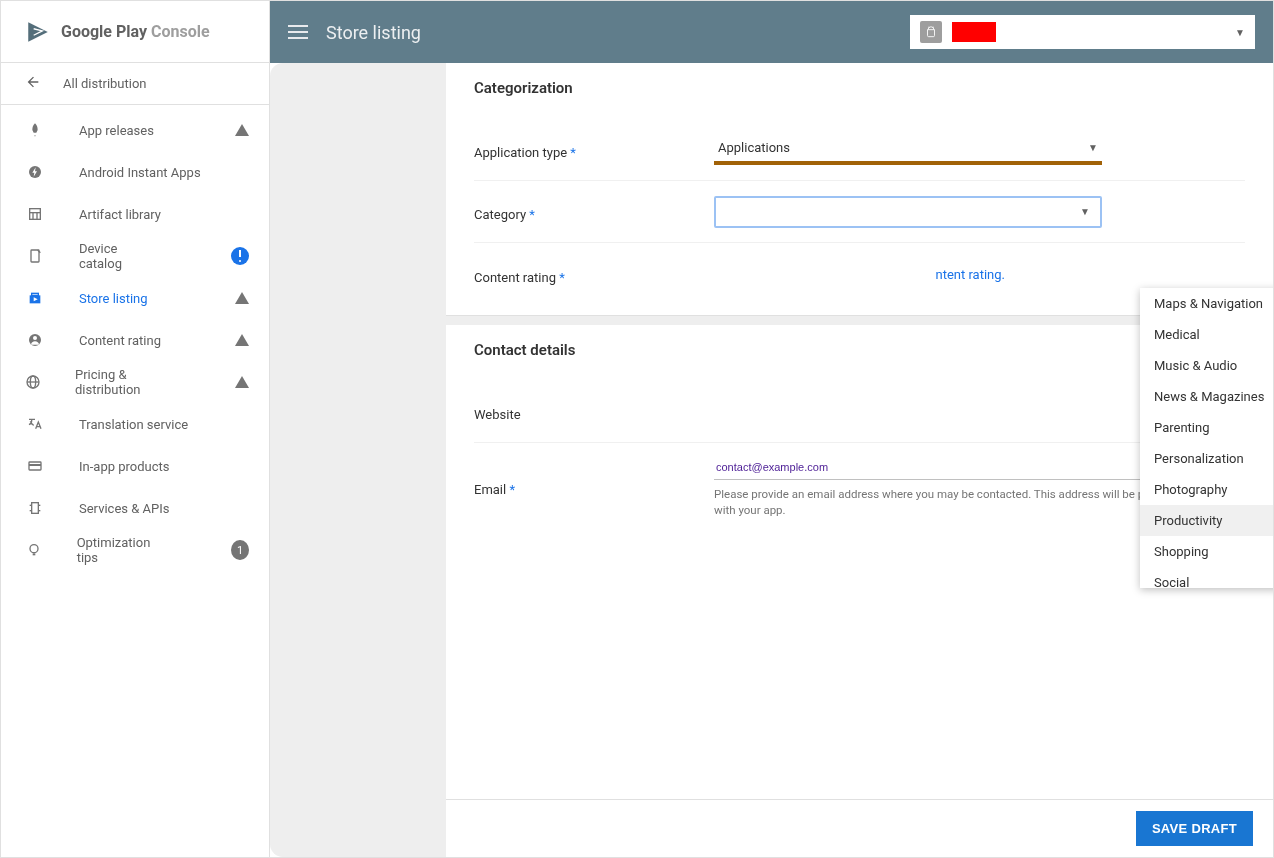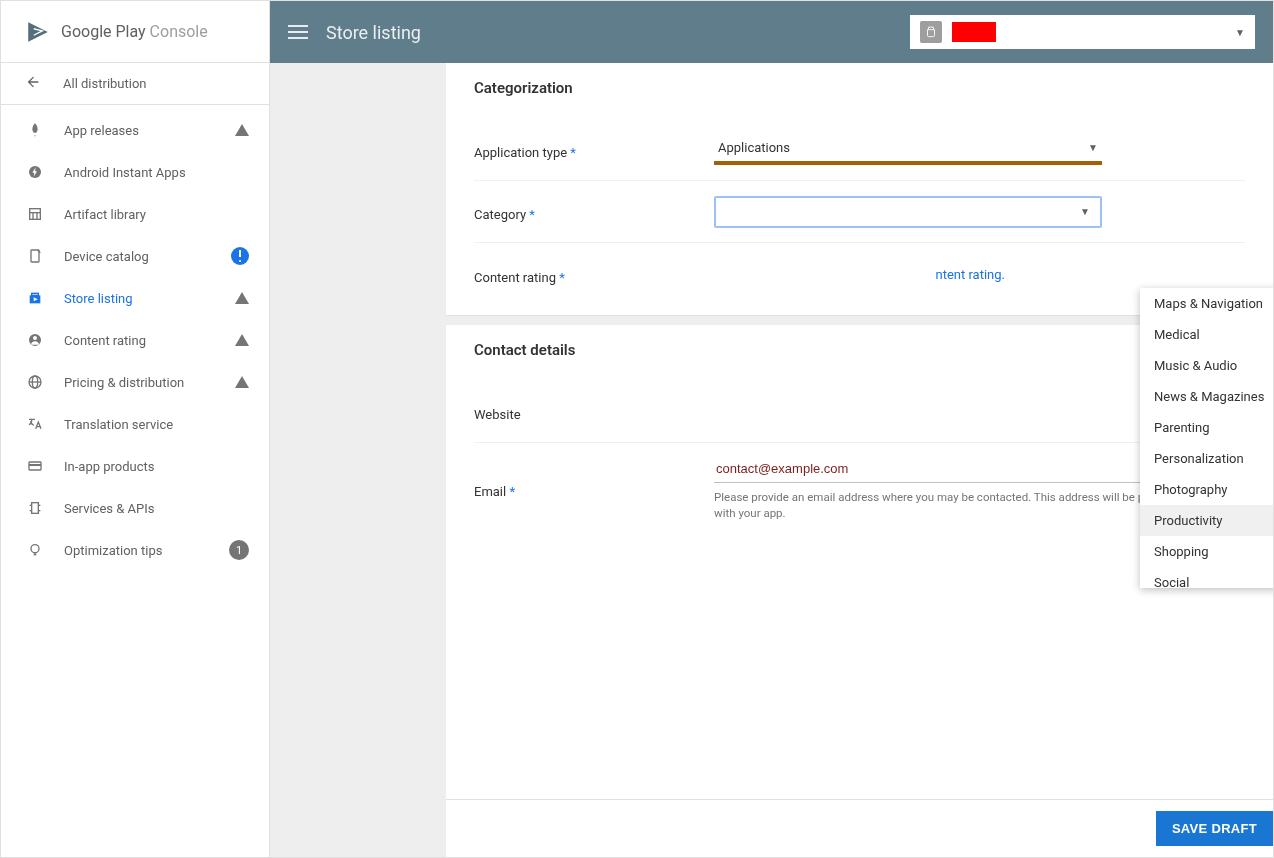--- a/index.html
+++ b/index.html
@@ -4,27 +4,27 @@
 <style>
 * { box-sizing: border-box; margin: 0; padding: 0; }
 body { font-family: Roboto, Arial, sans-serif; font-size: 13px; color: #333; background: #fff; width: 1274px; height: 858px; overflow: hidden; position: relative; }
 
 .app { display: flex; width: 100%; height: 100%; border: 1px solid #e0e0e0; }
 
 
 .sidebar { width: 269px; border-right: 1px solid #e0e0e0; background: #fff; display: flex; flex-direction: column; }
 .logo-row { height: 62px; display: flex; align-items: center; padding-left: 24px; gap: 10px; border-bottom: 1px solid #e0e0e0; }
 .logo-mark { width: 26px; height: 26px; display: inline-block; }
-.logo-text { font-size: 16px; color: #616161; }
+.logo-text { font-size: 16px; color: #616161; font-weight: bold; }
 .logo-text .c { color: #9e9e9e; }
 
 .nav-all { height: 42px; display: flex; align-items: center; padding-left: 24px; gap: 22px; border-bottom: 1px solid #e0e0e0; color: #616161; font-size: 13px; }
 
 .nav-list { padding-top: 4px; }
-.nav-item { height: 42px; display: flex; align-items: center; padding: 0 20px 0 24px; gap: 19px; color: #616161; font-size: 13px; cursor: pointer; }
+.nav-item { height: 42px; display: flex; align-items: center; padding: 0 20px 0 24px; gap: 34px; color: #616161; font-size: 13px; cursor: pointer; }
 .nav-item .ic { width: 20px; display: flex; justify-content: center; color: #757575; }
 .nav-item.selected { color: #1a73e8; }
 .nav-item.selected .ic { color: #1a73e8; }
 .nav-item .spacer { flex: 1; }
 .badge-warn { width: 0; height: 0; border-left: 7px solid transparent; border-right: 7px solid transparent; border-bottom: 12px solid #757575; }
 .badge-alert { width: 18px; height: 18px; background: #1a73e8; border-radius: 50%; position: relative; }
 .badge-alert::before, .badge-alert::after { content:""; position:absolute; left:50%; background:#fff; transform:translateX(-50%); }
 .badge-alert::before { top:3px; width:2px; height:7px; }
 .badge-alert::after { bottom:3px; width:2px; height:2px; border-radius:50%; }
 .badge-count { width: 20px; height: 20px; border-radius: 50%; background: #757575; color: #fff; display:flex; align-items:center; justify-content:center; font-size:11px; }
@@ -35,50 +35,50 @@
 .hamburger { width: 20px; height: 14px; display: flex; flex-direction: column; justify-content: space-between; cursor:pointer; }
 .hamburger span { height: 2px; background: #e8eaed; }
 .topbar-title { font-size: 18px; font-weight: 400; color:#eceff1; }
 .topbar .spacer { flex: 1; }
 .app-selector { width: 345px; height: 34px; background: #fff; display:flex; align-items:center; padding:0 10px; gap:10px; }
 .app-icon-sm { width:22px; height:22px; background:#9e9e9e; border-radius:2px; display:flex; align-items:center; justify-content:center; color:#fff; font-size:12px; }
 .redact { width: 44px; height: 20px; background:#f00; }
 .dd-caret { margin-left:auto; color:#616161; font-size:10px; }
 
 
-.content-wrap { flex:1; display:flex; overflow:hidden; }
+.content-wrap { flex:1; display:flex; overflow:hidden;border-radius:13px; }
 .gutter { width: 176px; background:#eeeeee; }
 .form-area { flex:1; overflow-y:auto; background:#fff; position:relative; }
 
 .section { padding: 16px 28px 10px 28px; }
 .section-title { font-size: 15px; font-weight: 600; color:#333; margin-bottom: 22px; }
 .sep-shadow { height: 10px; background:#eeeeee; border-top:1px solid #e0e0e0; }
 
 .field { display:flex; align-items:center; padding: 12px 0; border-bottom: 1px solid #f0f0f0; min-height: 62px; }
 .field:last-child { border-bottom:none; }
 .field-label { width: 240px; padding-top: 6px; font-size:13px; color:#333; }
 .req { color:#1a73e8; }
 .field-input { flex:1; }
-.line-input { width: 100%; max-width: 560px; border:none; border-bottom:1px solid #c0c0c0; padding: 6px 2px; font-size:13px; color:#7f1d1d; outline:none; background:transparent; }
+.line-input { width: 100%; max-width: 560px; border:none; border-bottom:1px solid #c0c0c0; padding: 6px 2px; font-size:11px; color:#4c1d95; outline:none; background:transparent; }
 .help { font-size:11.5px; color:#757575; margin-top:6px; max-width:560px; line-height:1.4; }
 
 .dd { width: 388px; border-bottom:4px solid #a16207; padding:6px 4px; display:flex; align-items:center; font-size:13px; color:#333; cursor:pointer; }
 .dd .caret { margin-left:auto; font-size:10px; color:#616161; }
 .dd.active { border: 2px solid #9cc2f4; border-radius:2px; background:#fff; padding:8px 10px; }
 
 .rating-link { color:#1a73e8; font-size:13px; }
 
 
 .dropdown-popup { position:absolute; top: 225px; left: 694px; width: 258px; background:#fff; box-shadow: 0 2px 8px rgba(0,0,0,0.25); max-height: 300px; display:flex; }
 .dropdown-list { flex:1; overflow:hidden; }
 .dropdown-item { padding: 8px 14px; font-size: 13px; color:#333; cursor:pointer; }
 .dropdown-item.highlight { background:#f0f0f0; }
 
 
-.footer { position:absolute; bottom:0; left:0; right:0; height:58px; background:#fff; border-top:1px solid #e0e0e0; display:flex; align-items:center; justify-content:flex-end; }
+.footer { position:absolute; bottom:0; left:0; right:0; height:58px; background:#fff; border-top:1px solid #e0e0e0; display:flex; align-items:center; justify-content:flex-end; padding-right:20px; }
 .save-btn { background:#1976d2; color:#fff; border:none; padding: 10px 16px; font-size:13px; font-weight:600; letter-spacing:0.3px; cursor:pointer; }
 </style>
 </head>
 <body>
 
 <div class="app">
 
   <aside class="sidebar">
     <div class="logo-row">
       <span class="logo-mark">

